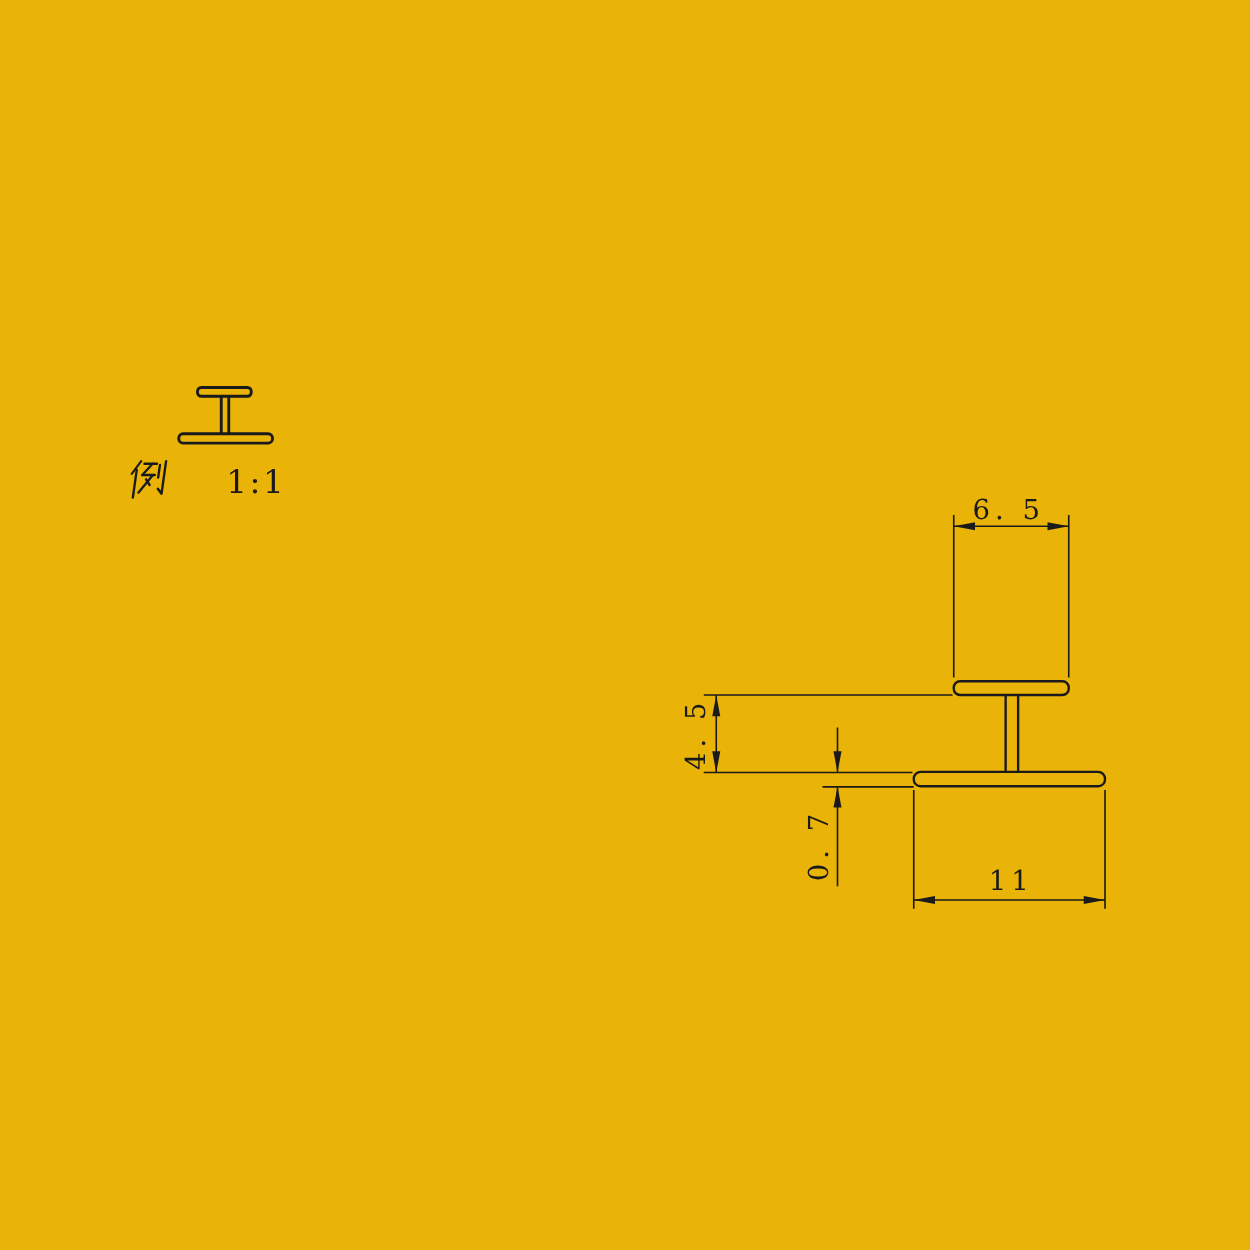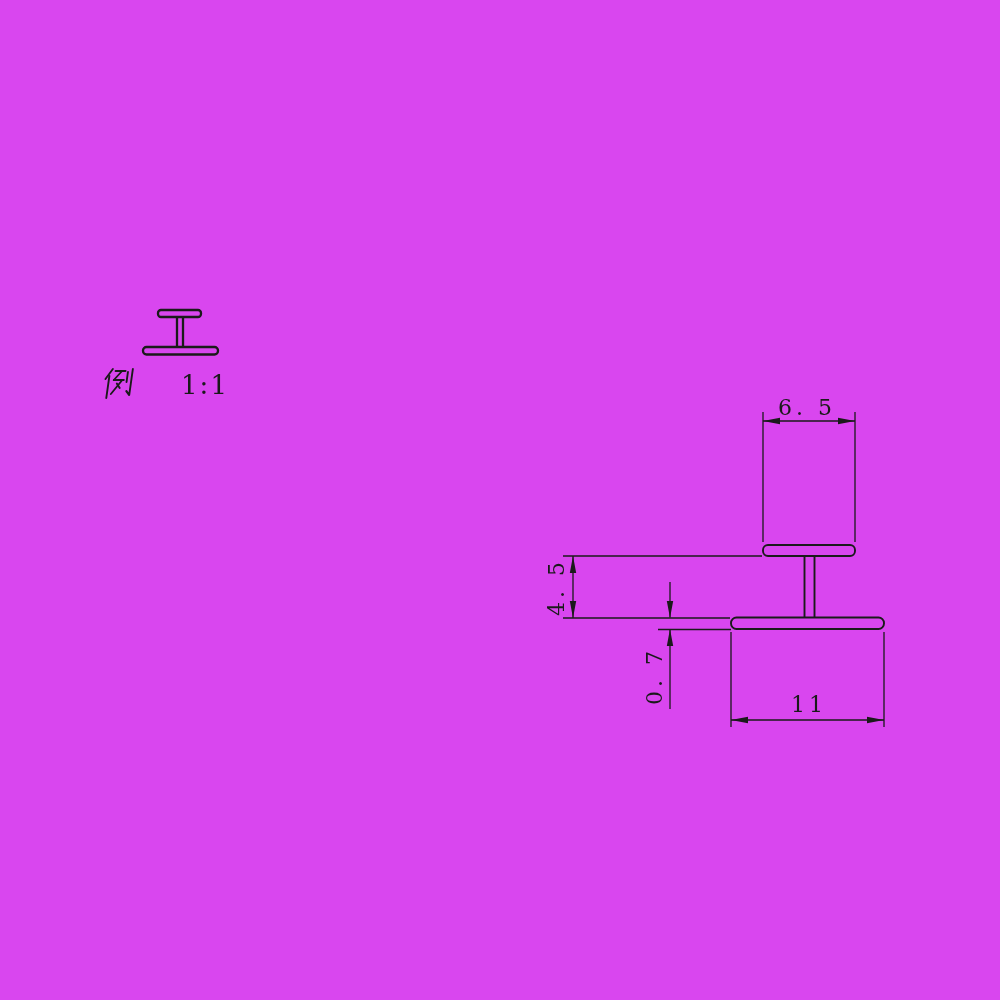--- a/index.html
+++ b/index.html
@@ -4,21 +4,21 @@
 <style>
   html, body {
     margin: 0;
     padding: 0;
     background: #ffffff;
   }
   .sheet {
     position: relative;
     width: 1000px;
     height: 1000px;
-    background: #d946ef;
+    background: #eab308;
     overflow: hidden;
   }
   .sheet svg {
     position: absolute;
     left: 0;
     top: 0;
     width: 1000px;
     height: 1000px;
   }
   .outline {

